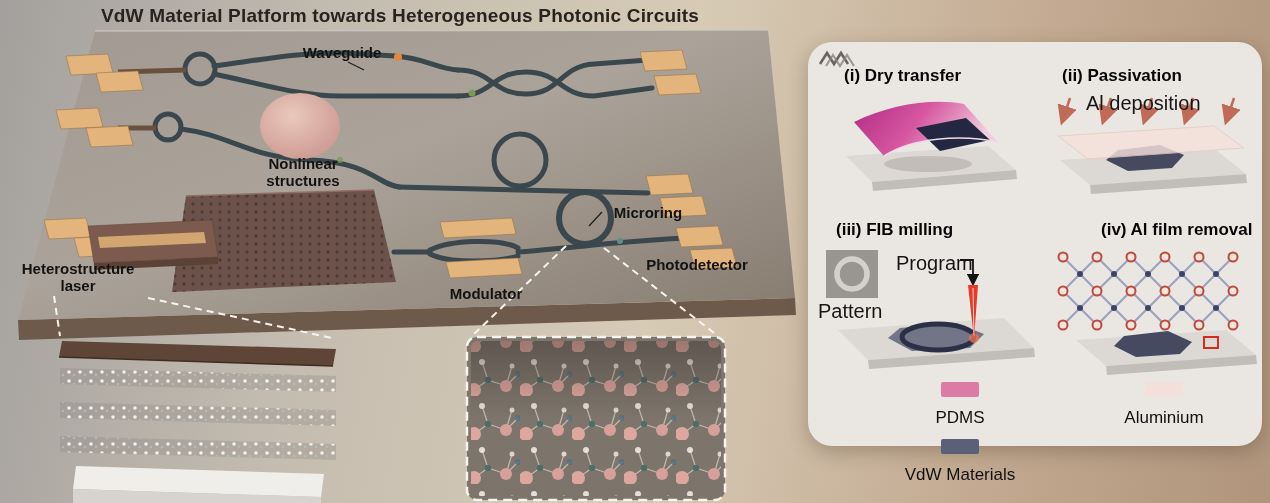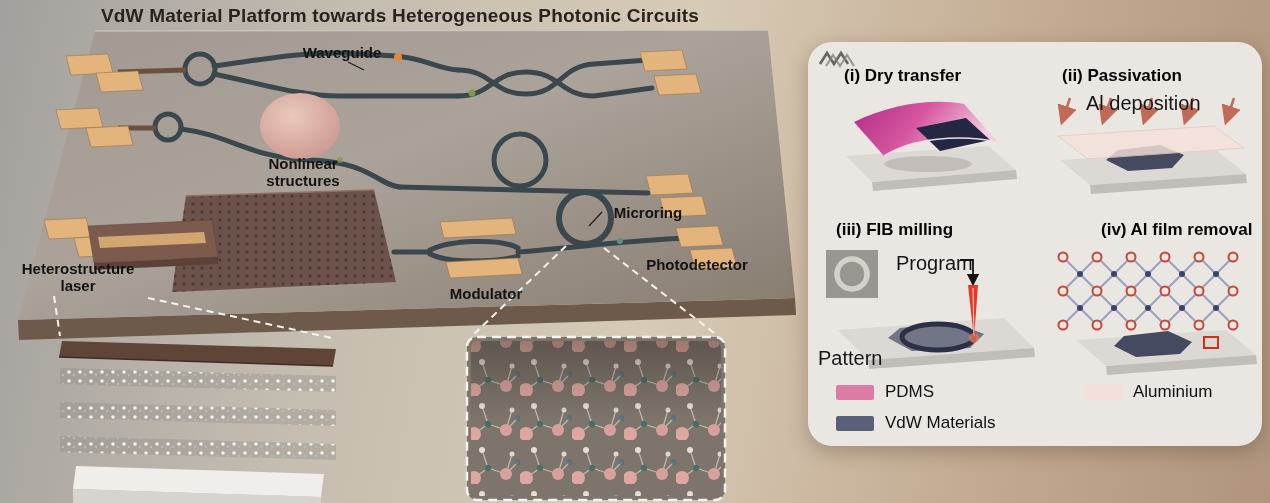--- a/index.html
+++ b/index.html
@@ -34,27 +34,27 @@
   .panel-art{position:absolute; left:0; top:0;}
   .zigzag{position:absolute; left:10px; top:6px;}
   .step-title{position:absolute; font-size:17px; font-weight:bold; color:#060606;}
   .st-1{left:36px; top:24px;}
   .st-2{left:254px; top:24px;}
   .st-3{left:28px; top:178px;}
   .st-4{left:256px; top:178px;margin-left:37px;}
   .step-sub{position:absolute; font-size:20px; font-weight:500; color:#161616;}
   .sub-aldep{left:278px; top:50px;}
   .sub-program{left:88px; top:210px;}
-  .sub-pattern{left:10px; top:258px;margin-top:47px;}
+  .sub-pattern{left:10px; top:258px;}
 
   .legend{
     position:absolute; left:28px; top:340px; width:408px;
     display:grid; grid-template-columns:248px auto; row-gap:11px;
   }
-  .legend-item{display:flex; align-items:center; gap:11px;}
+  .legend-item{display:flex; align-items:center; gap:11px;flex-direction:column;}
   .legend-swatch{width:38px; height:15px; border-radius:2px; flex:0 0 auto;}
   .legend-label{font-size:17px; font-weight:500; color:#111;}
 </style>
 </head>
 <body>
 
 <div class="stage">
 
   <div class="fig-title">VdW Material Platform towards Heterogeneous Photonic Circuits</div>
 

